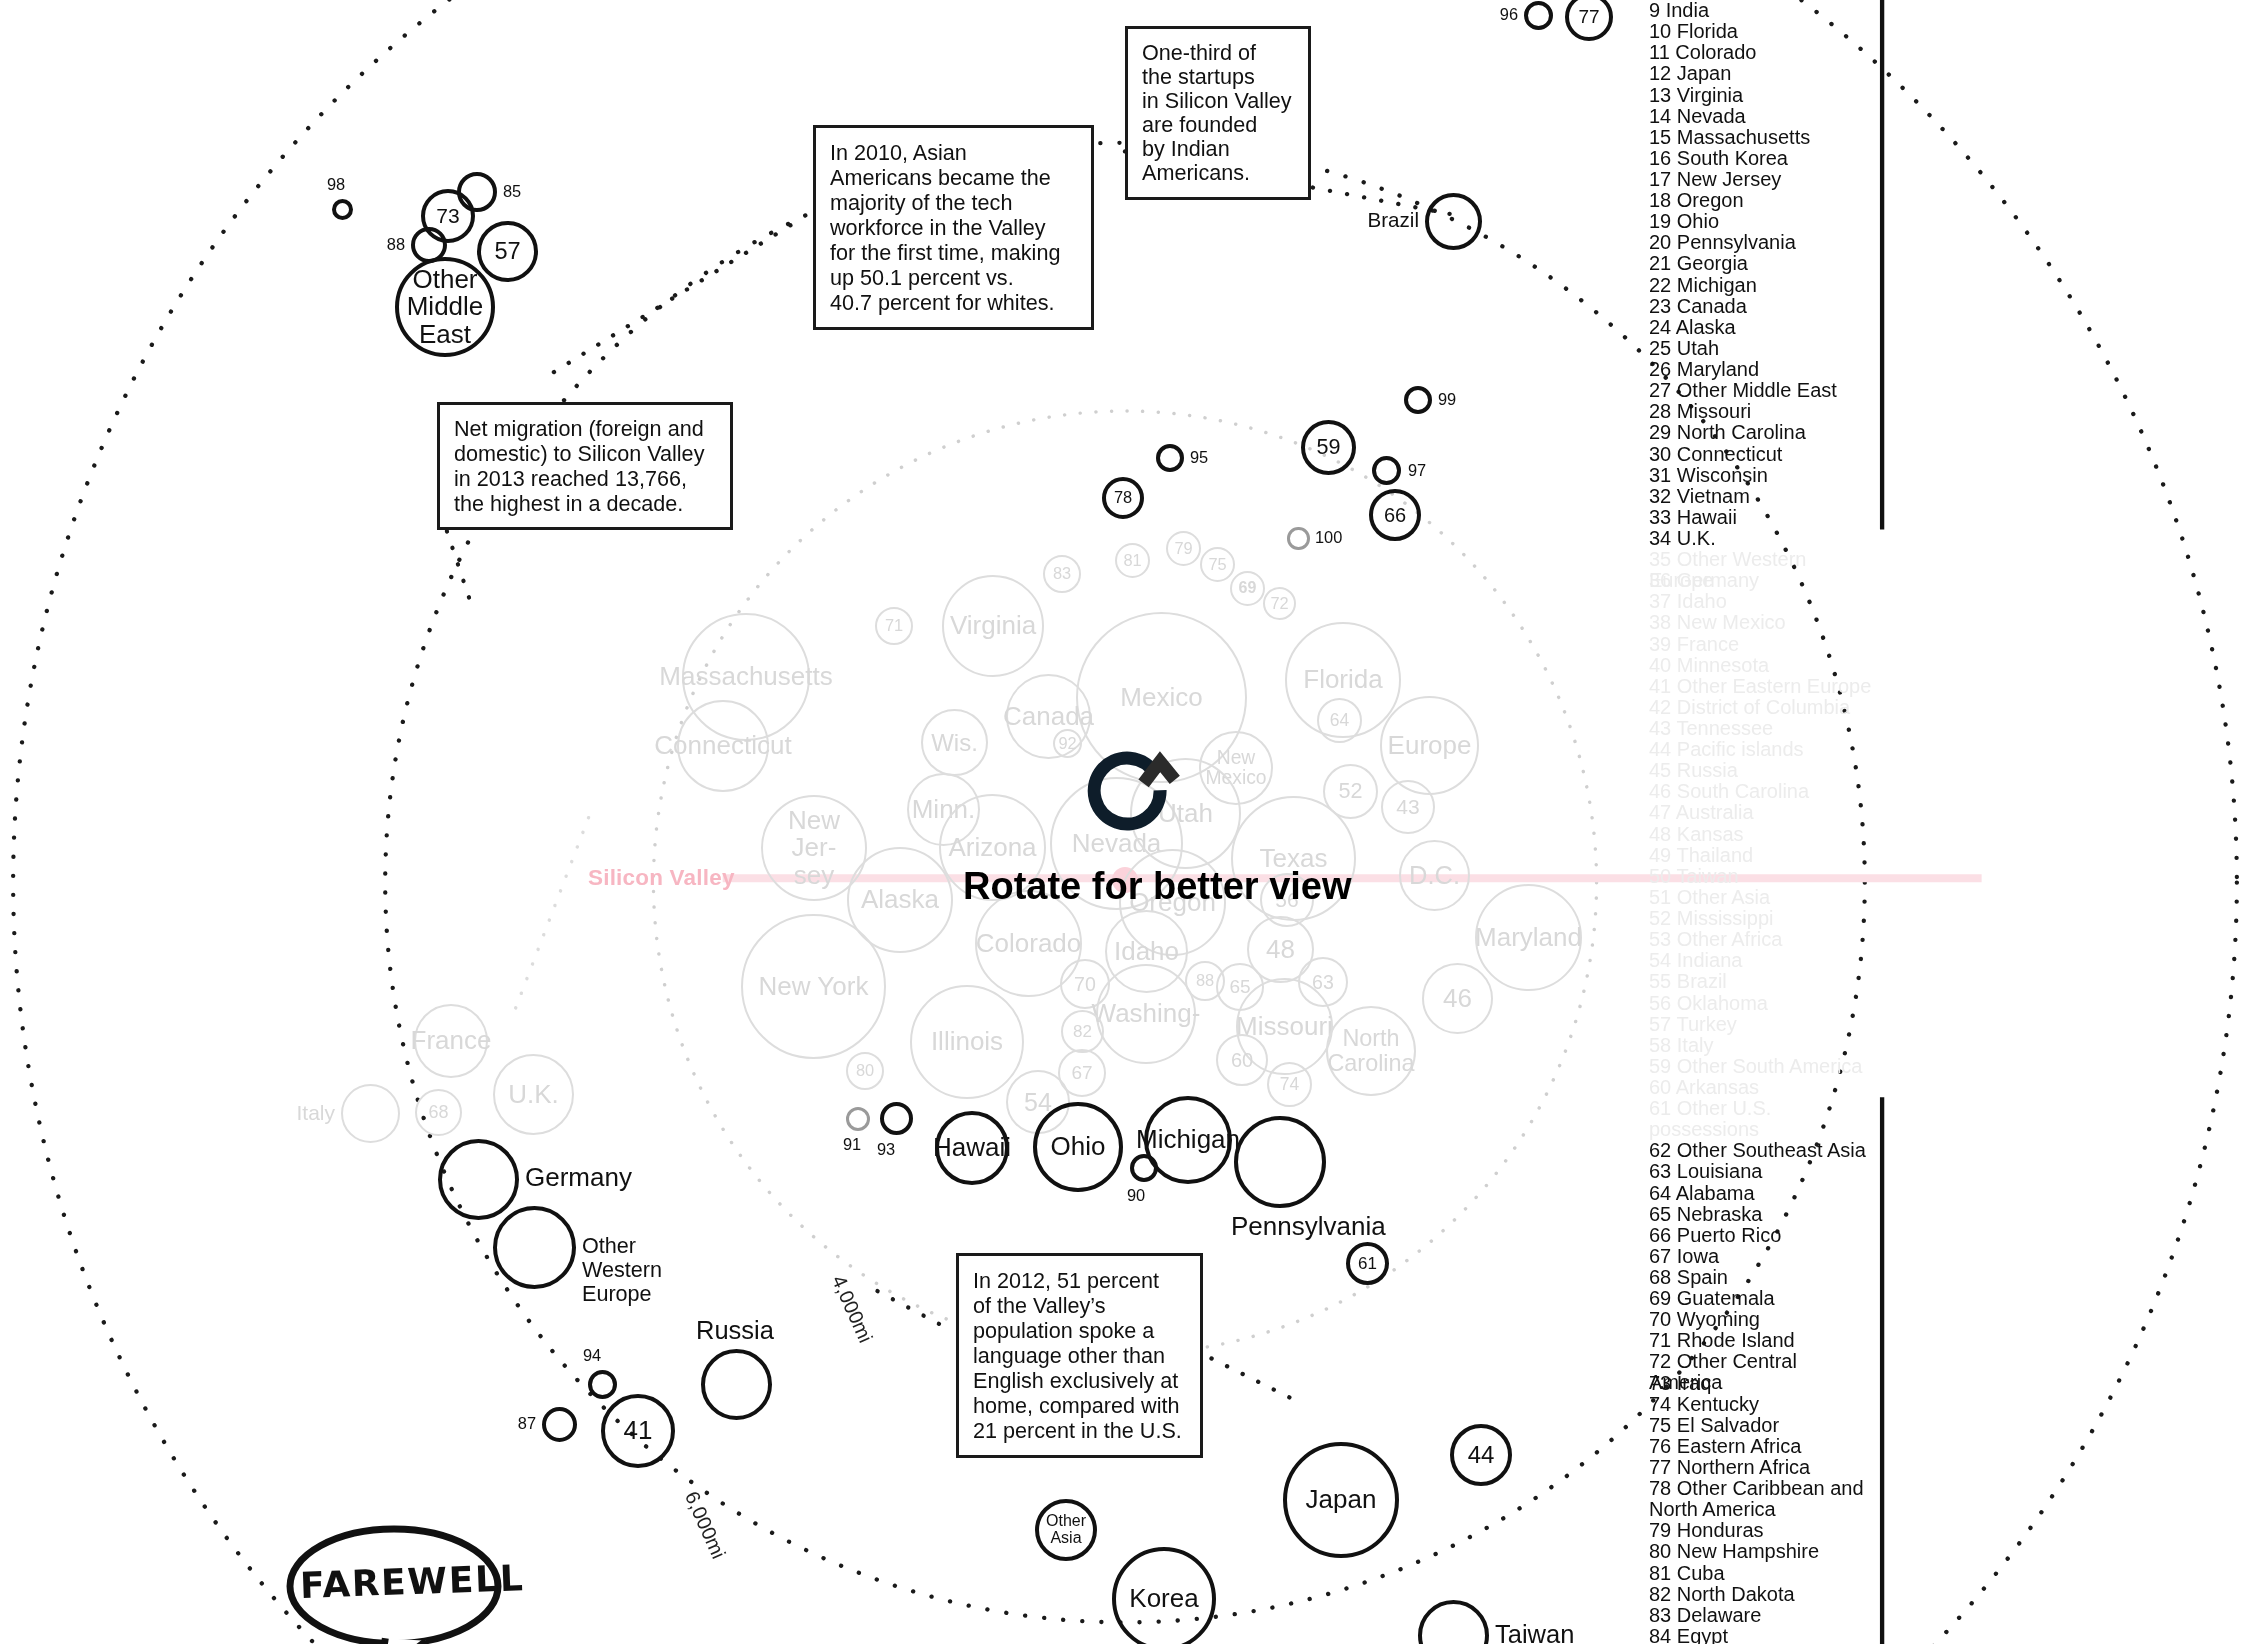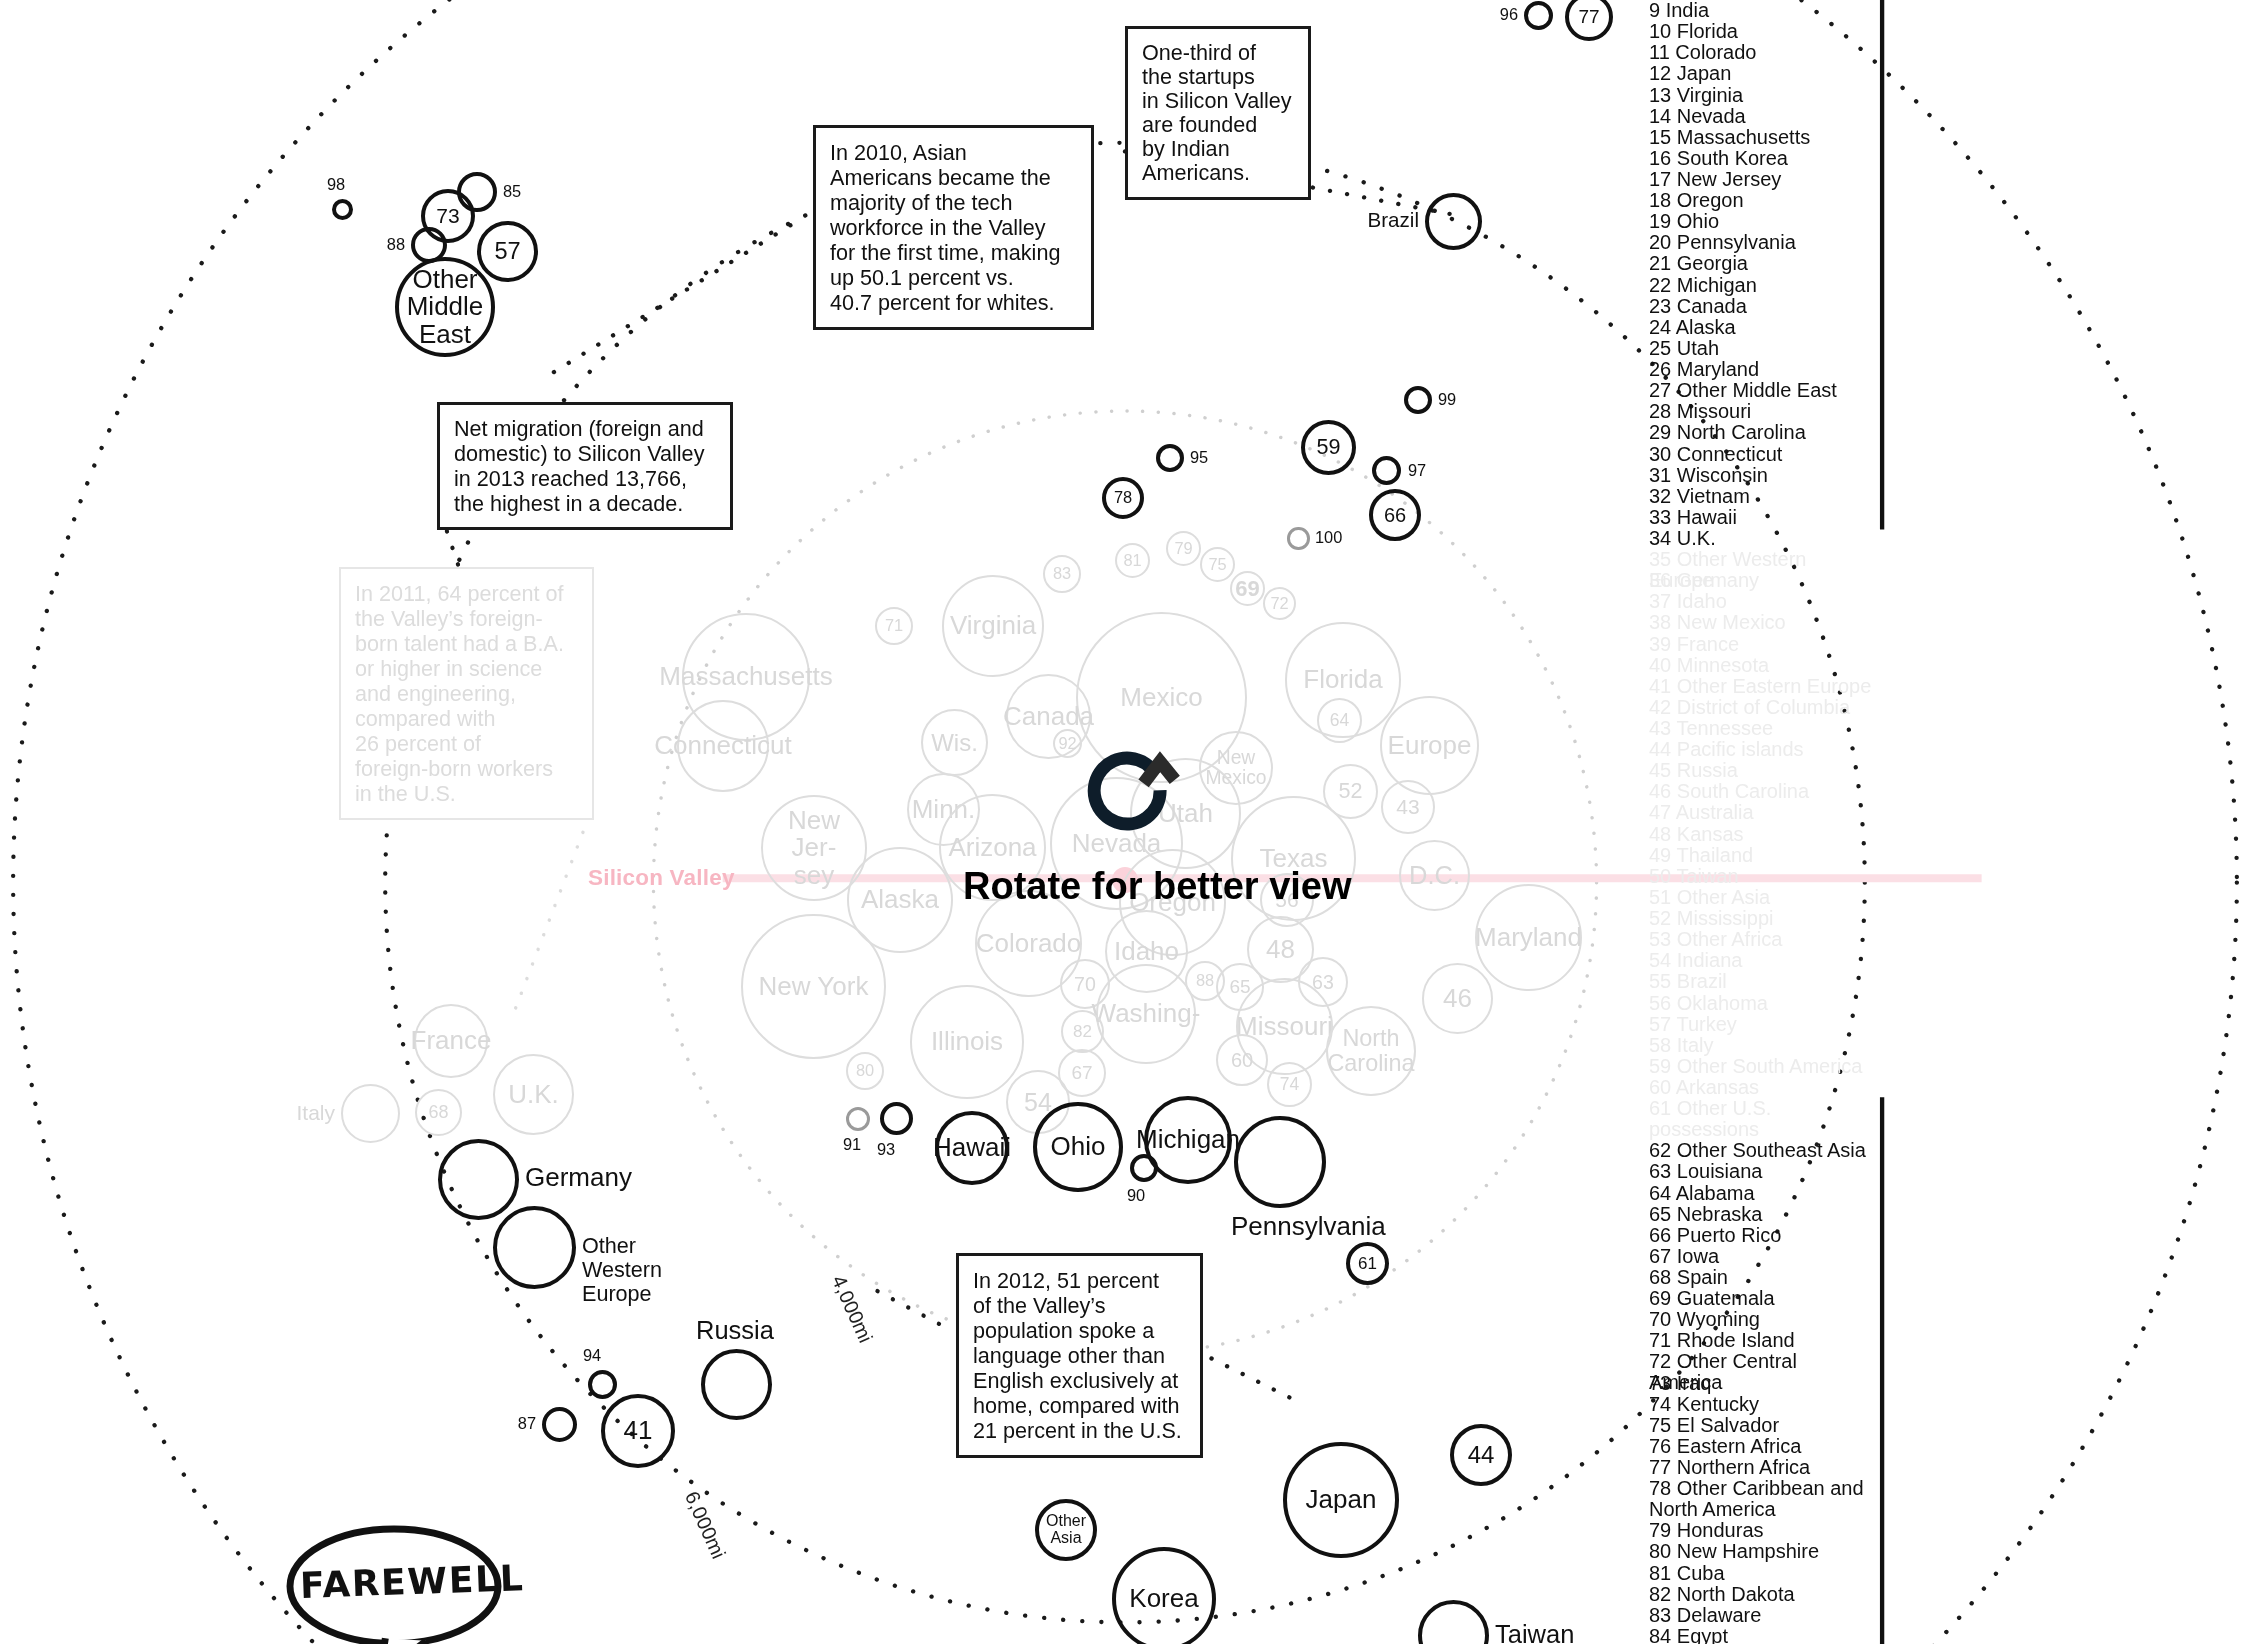--- a/index.html
+++ b/index.html
@@ -132,21 +132,21 @@
       <div class="bub faint" style="left: 1115px; top: 543px; width: 35px; height: 35px;">
         <span style="font-size: 16.4px; white-space: pre-line;">81</span>
       </div>
       <div class="bub faint" style="left: 1166px; top: 531px; width: 35px; height: 35px;">
         <span style="font-size: 16.4px; white-space: pre-line;">79</span>
       </div>
       <div class="bub faint" style="left: 1200px; top: 547px; width: 35px; height: 35px;">
         <span style="font-size: 16.4px; white-space: pre-line;">75</span>
       </div>
       <div class="bub faint" style="left: 1230px; top: 571px; width: 35px; height: 35px;">
-        <span style="font-size: 22px; white-space: pre-line; font-weight: bold;">69</span>
+        <span style="font-size: 16px; white-space: pre-line; font-weight: bold;">69</span>
       </div>
       <div class="bub faint" style="left: 1263px; top: 587px; width: 33px; height: 33px;">
         <span style="font-size: 16.4px; white-space: pre-line;">72</span>
       </div>
       <div class="bub faint" style="left: 875px; top: 607px; width: 38px; height: 38px;">
         <span style="font-size: 16.4px; white-space: pre-line;">71</span>
       </div>
       <div class="bub faint" style="left: 942px; top: 575px; width: 102px; height: 102px;">
         <span style="font-size: 26px; white-space: pre-line;">Virginia</span>
       </div>
@@ -374,31 +374,20 @@
 40.7 percent for whites.</p>
   </div>
 
   <div class="callout dark" style="left:437px;top:402px;width:296px;padding:11.2px 14px;font-size:21.6px;line-height:25px;">
     <p>Net migration (foreign and
 domestic) to Silicon Valley
 in 2013 reached 13,766,
 the highest in a decade.</p>
   </div>
 
-  <div class="callout ghost" style="left:339px;top:567px;width:255px;padding:12px 14px;font-size:21.6px;line-height:25px;">
-    <p>In 2011, 64 percent of
-the Valley’s foreign-
-born talent had a B.A.
-or higher in science
-and engineering,
-compared with
-26 percent of
-foreign-born workers
-in the U.S.</p>
-  </div>
 
   <div class="callout dark" style="left:956px;top:1253px;width:247px;padding:12px 14px;font-size:21.6px;line-height:25px;">
     <p>In 2012, 51 percent
 of the Valley’s
 population spoke a
 language other than
 English exclusively at
 home, compared with
 21 percent in the U.S.</p>
   </div>

